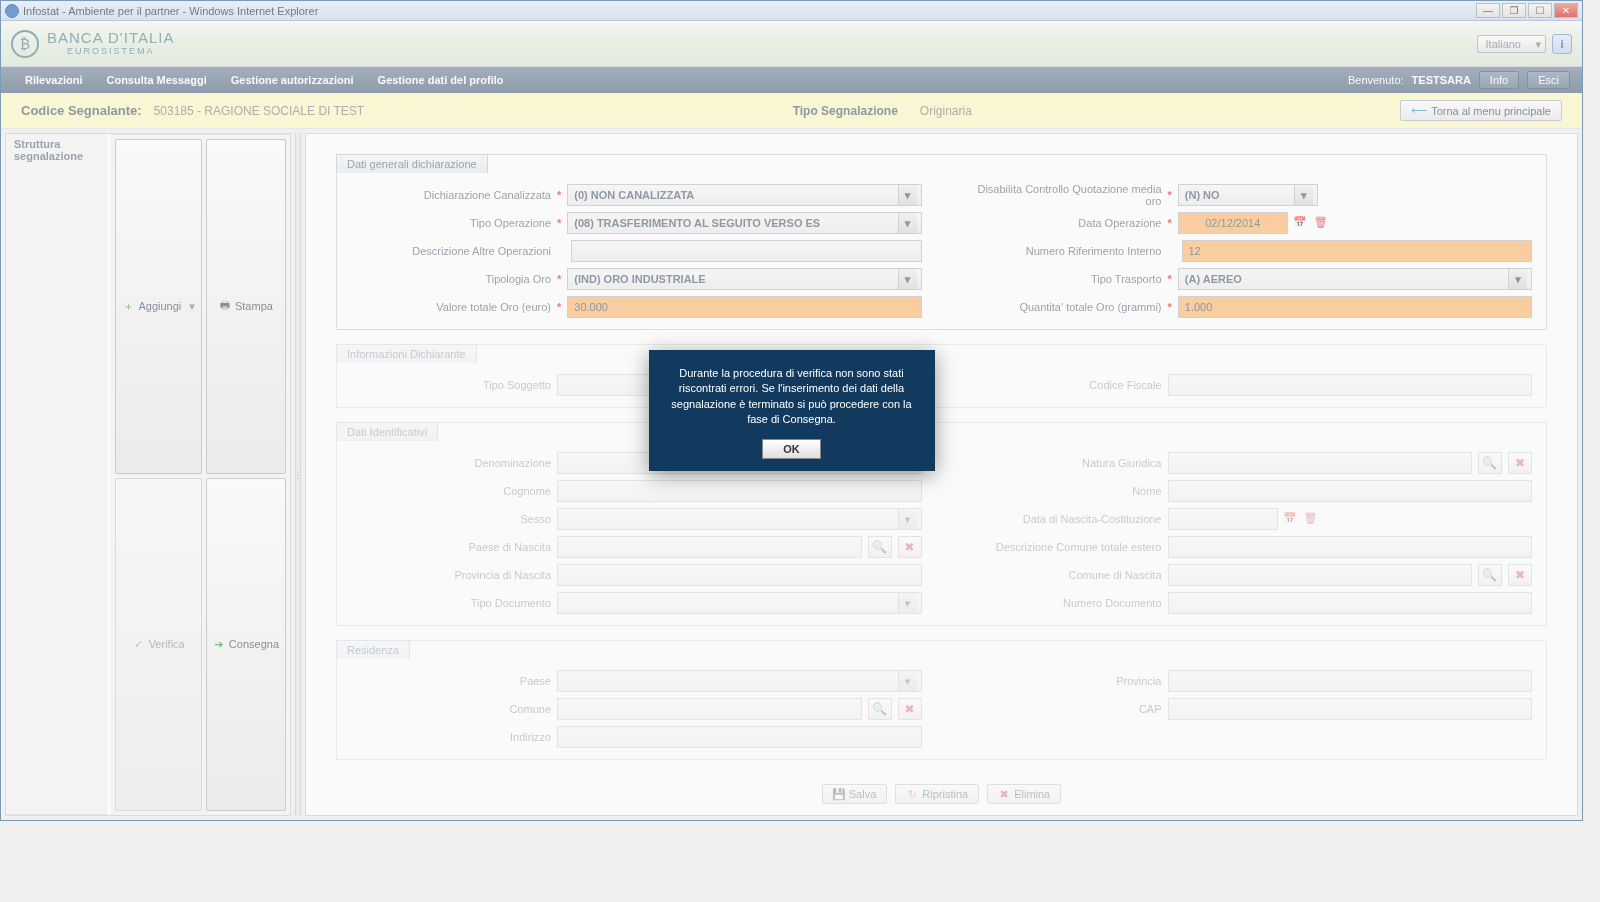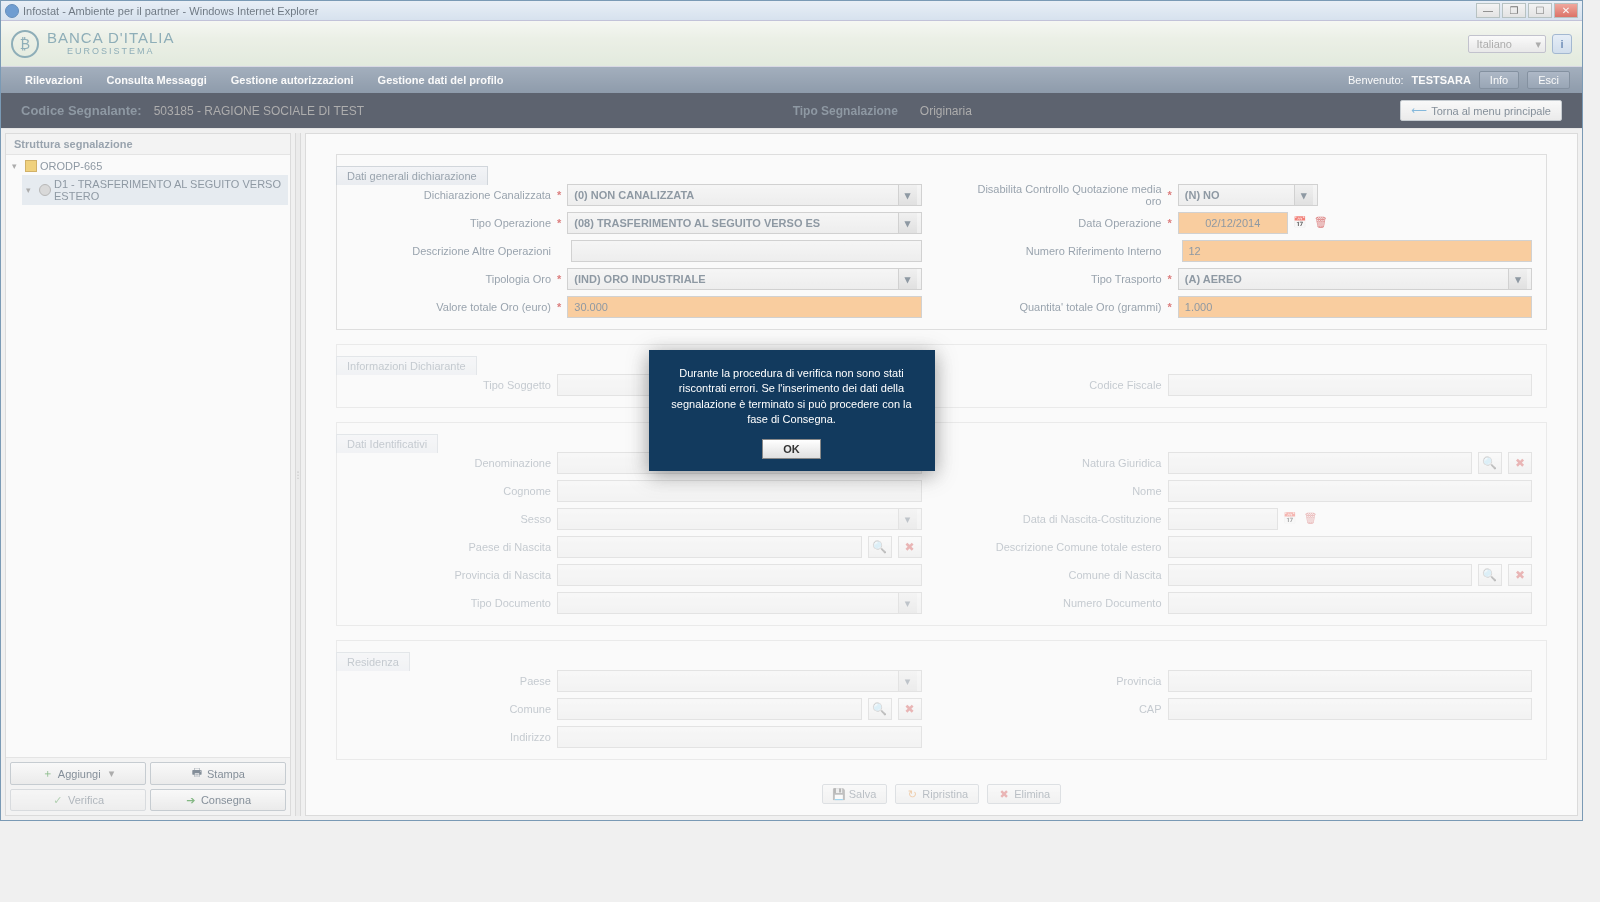--- a/index.html
+++ b/index.html
@@ -11,49 +11,49 @@
 .titlebar .win-btns { display: flex; gap: 2px; }
 .titlebar .win-btn { width: 24px; height: 15px; background: linear-gradient(#f5f5f5,#dcdcdc); border: 1px solid #9aa; display:flex; align-items:center; justify-content:center; font-size:10px; color:#333;}
 .titlebar .win-btn.close { background: linear-gradient(#f08070,#d03020); color:#fff; }
 .banner { height: 46px; background: linear-gradient(#f8faf4, #e8efe0 40%, #dbe7d4); border-bottom: 1px solid #ccd; display: flex; align-items: center; padding: 0 10px; }
 .logo { display: flex; align-items: center; gap: 8px; color: #5a8a9a; }
 .logo-icon { width: 28px; height: 28px; border: 2px solid #5a8a9a; border-radius: 50%; position: relative; display:flex; align-items:center; justify-content:center; font-size:14px; color:#5a8a9a;}
 .logo-text { line-height: 1.1; }
 .logo-text .main { font-size: 15px; letter-spacing: 1px; }
 .logo-text .sub { font-size: 9px; letter-spacing: 2px; text-align:center;}
 .banner-right { margin-left: auto; display:flex; gap:6px; align-items:center;}
-.lang-select { border:1px solid #aab; background:linear-gradient(#fff,#e4e4e4); padding:2px 33px 2px 8px; font-size:11px; color:#888; position:relative; border-radius:2px;}
+.lang-select { border:1px solid #aab; background:linear-gradient(#fff,#e4e4e4); padding:2px 24px 2px 8px; font-size:11px; color:#888; position:relative; border-radius:2px;}
 .lang-select::after{content:"▾"; position:absolute; right:4px;}
 .info-btn { width:20px; height:20px; border:1px solid #7a9ac0; border-radius:3px; background:linear-gradient(#e0ecfa,#c0d4ea); color:#2a5a9a; font-weight:bold; display:flex; align-items:center; justify-content:center;}
 .navbar { height: 26px; background: linear-gradient(#7a8ca2, #5a6e86); display: flex; align-items: center; padding: 0 12px; color: #fff; font-size: 11px; }
 .navbar .nav-item { padding: 0 12px; cursor: pointer; }
 .navbar .nav-item.bold { font-weight: bold; }
 .navbar .nav-right { margin-left: auto; display: flex; align-items: center; gap: 8px; }
 .nav-btn { background: linear-gradient(#8a9ab0,#6a7e96); border:1px solid #4a5e76; padding: 2px 10px; color: #fff; border-radius: 2px; font-size:11px;}
-.subheader { height: 36px; display: flex; align-items: center; padding: 0 20px; background: #0f172a; border-bottom: 1px solid #e0e0e0;}
+.subheader { height: 36px; display: flex; align-items: center; padding: 0 20px; background: #fef9c3; border-bottom: 1px solid #e0e0e0;}
 .subheader .label { font-weight: bold; color: #5a6a7a; font-size: 13px; margin-right: 12px; }
 .subheader .value { color: #8a8a8a; font-size: 12px; }
 .subheader .mid { margin-left: auto; display:flex; gap:10px; align-items:flex-start;}
 .btn { background: linear-gradient(#fdfdfd,#e8e8e8); border: 1px solid #b0b8c0; padding: 3px 10px; border-radius: 2px; font-size: 11px; color: #4a5a6a; display: inline-flex; align-items: center; gap: 4px; cursor: pointer;}
 .main-area { display: flex; height: calc(100% - 128px); background: #f0f0f0; padding: 4px; gap: 4px;}
-.sidebar { width: 286px; background: #fff; border: 1px solid #d0d0d0; display: flex; flex-direction: column; position:relative;}
+.sidebar { width: 286px; background: #fff; border: 1px solid #d0d0d0; display: flex; flex-direction: row; position:relative;}
 .sidebar-title { background: #f4f4f4; padding: 4px 8px; font-weight: bold; color: #6a7a8a; font-size:11px; border-bottom:1px solid #ddd;}
 .tree { flex: 1; overflow: auto; padding: 2px;}
 .tree-node { padding: 3px 4px; display: flex; align-items: center; gap: 3px; font-size: 11px; color: #5a6a7a;}
 .tree-node.selected { background: #e0e8f0; }
 .tree-toggle { width: 10px; color: #888; font-size:9px; }
 .tree-icon { width: 12px; height: 12px; background: #f0c040; border: 1px solid #c09020; }
 .tree-icon.gear { background:#ccc; border-radius:50%; border:1px solid #999;}
 .tree-children { padding-left: 14px; }
 .side-resize{ width:6px; background:#e8e8e8; border-left:1px solid #ccc; border-right:1px solid #ccc; display:flex; align-items:center; justify-content:center; color:#999; font-size:9px;}
 .sidebar-buttons { border-top: 1px solid #ddd; padding: 4px; display: grid; grid-template-columns: 1fr 1fr; gap: 4px; background:#f4f4f4;}
 .sidebar-buttons .btn { justify-content: center; padding:4px 6px;}
 .form-area { flex: 1; background: #fff; border: 1px solid #d0d0d0; overflow: auto; padding: 20px 30px;}
 .panel { border: 1px solid #d4d4d4; margin-bottom: 14px; }
-.panel-tab { display: inline-block; background: linear-gradient(#f4f6fa,#e6eaf0); border: 1px solid #c0c8d0; border-bottom: none; padding: 3px 10px; font-size: 11px; color: #6a7a8a; margin-left:-1px; margin-top:-1px; position:relative; top:12px;}
+.panel-tab { display: inline-block; background: linear-gradient(#f4f6fa,#e6eaf0); border: 1px solid #c0c8d0; border-bottom: none; padding: 3px 10px; font-size: 11px; color: #6a7a8a; margin-left:-1px; margin-top:-1px; position:relative; top:0;}
 .panel-body { padding: 10px 14px; display: grid; grid-template-columns: 1fr 1fr; gap: 4px 40px; }
 .form-row { display: flex; align-items: center; gap: 6px; min-height: 24px;}
 .form-label { width: 200px; text-align: right; color: #6a7a8a; font-size: 11px; }
 .req { color: #d04040; font-weight:bold; }
 .form-input, .form-select { flex: 1; height: 22px; border: 1px solid #c0c0c0; background: linear-gradient(#f8f8f8,#ececec); padding: 0 6px; font-size: 11px; color: #5a6a7a; display:flex; align-items:center; position:relative;}
 .form-input.text { background:#fdba74;}
 .form-select::after { content: "▾"; position: absolute; right: 4px; top:50%; transform:translateY(-50%); background:linear-gradient(#f0f0f0,#d8d8d8); width:18px; text-align:center; height:100%; display:flex; align-items:center; justify-content:center; border-left:1px solid #c0c0c0;}
 .form-select.we { font-weight:bold;}
 .icon-btn { width: 24px; height: 22px; border: 1px solid #c0c0c0; background: linear-gradient(#fff,#e8e8e8); display:flex; align-items:center; justify-content:center; font-size:12px;}
 .cal-icon{ width:14px; height:14px; display:inline-block;}

